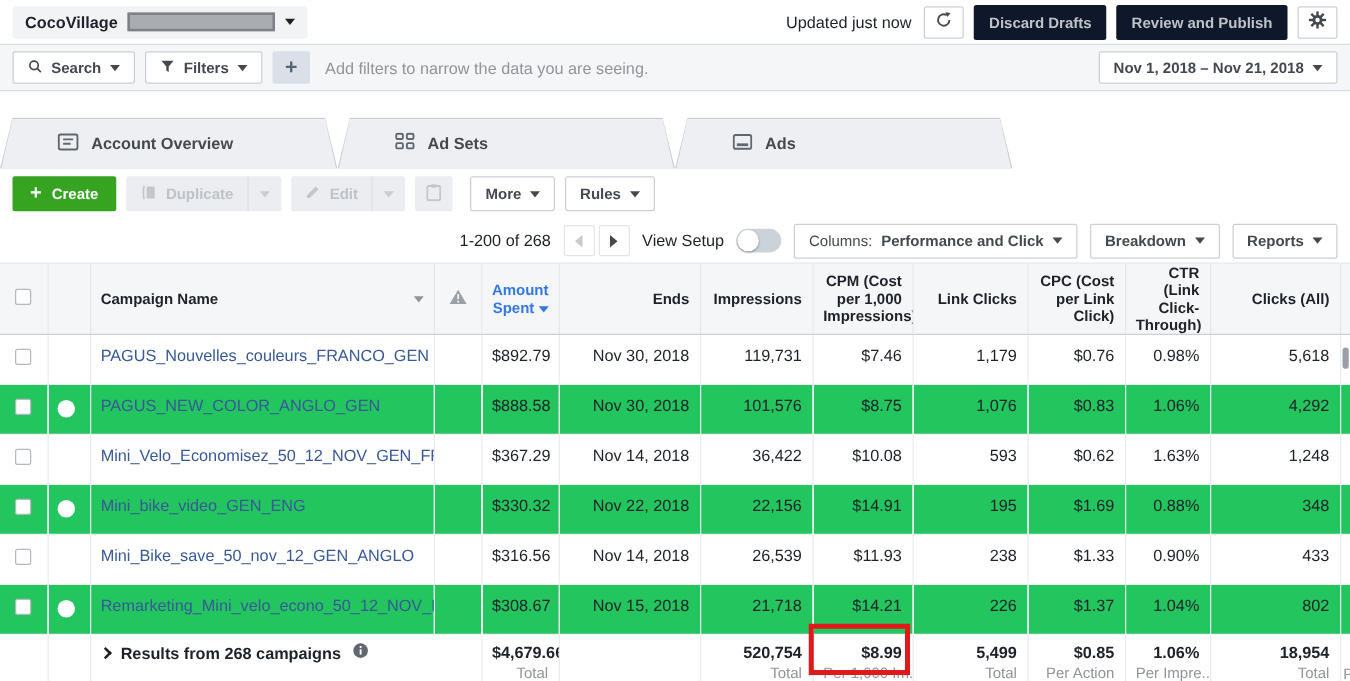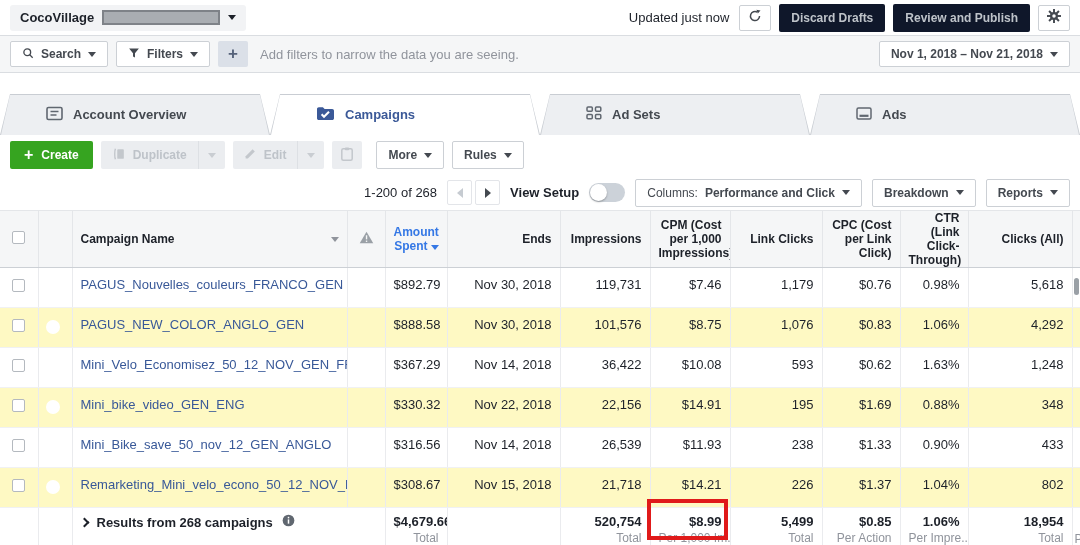--- a/index.html
+++ b/index.html
@@ -72,38 +72,38 @@
               gap:10px; padding:0 10px; background:#fff; }
   .range-text { font-size:13px; }
   .pager { display:inline-flex; }
   .pager-btn { width:25px; height:25px; display:inline-flex; align-items:center; justify-content:center;
               background:#fff; border:1px solid #e3e5e9; border-radius:2px; cursor:pointer; }
   .pager-btn + .pager-btn { margin-left:3px; }
   .tri-left { width:0; height:0; border-top:5px solid transparent; border-bottom:5px solid transparent;
               border-right:6px solid #c6cbd1; }
   .tri-right { width:0; height:0; border-top:5px solid transparent; border-bottom:5px solid transparent;
               border-left:6px solid #444950; }
-  .viewsetup-label { font-weight:bold; font-size:13px; color:#1d2129; }
+  .viewsetup-label { font-weight:normal; font-size:13px; color:#1d2129; }
   .toggle-lg { width:36px; height:19px; border-radius:10px; background:#ccd2d9; position:relative; cursor:pointer; }
   .toggle-lg .knob { position:absolute; left:1px; top:1px; width:17px; height:17px; border-radius:50%;
               background:#fff; box-shadow:0 1px 2px rgba(0,0,0,.3); }
   .col-normal { font-weight:normal; }
 
   
   table { border-collapse:collapse; table-layout:fixed; width:1080px; }
   th { background:#f5f6f7; border-left:1px solid #e4e6e9; border-top:1px solid #e4e6e9;
        border-bottom:1px solid #ccd0d5; font-size:12px; font-weight:bold; color:#1d2129;
        padding:0 8px; text-align:right; vertical-align:middle; height:57px; overflow:hidden; }
   th:first-child { border-left:none; }
   th.sorted { color:#3578e5; }
   td { border-left:1px solid #eaebee; border-bottom:1px solid #f0f1f3; padding:9px 8px 0;
        text-align:right; vertical-align:top; font-size:13px; height:40px; overflow:hidden;
        white-space:nowrap; }
   td:first-child { border-left:none; }
-  tr.even td { background:#fef9c3; }
+  tr.even td { background:#22c55e; }
   td.c-name, th.c-name { text-align:left; }
   td.c-check, th.c-check { text-align:center; padding:0 0; }
   td.c-check { padding-top:11px; }
   td.c-toggle { padding:11px 0 0 6px; text-align:left; }
   a.camp-link { color:#385898; text-decoration:none;margin-top:18px; }
   .checkbox { display:inline-block; width:13px; height:13px; border:1px solid #b4b9bf;
        border-radius:2px; background:#fff; cursor:pointer; }
   .toggle-sm { width:29px; height:16px; border-radius:9px; background:#b6bcc3; position:relative; cursor:pointer; }
   .toggle-sm .knob { position:absolute; left:1px; top:1px; width:14px; height:14px; border-radius:50%;
        background:#fff; }
@@ -196,33 +196,20 @@
       <div class="tab-fill"></div>
     <div class="tab-content">
       <span>
         <svg width="17" height="15" viewBox="0 0 17 15">
             <rect x="1" y="1.5" width="15" height="12" rx="1.5" fill="none" stroke="#606770" stroke-width="1.6"></rect>
             <line x1="4.5" y1="5.5" x2="12.5" y2="5.5" stroke="#606770" stroke-width="1.5"></line>
             <line x1="4.5" y1="9" x2="10.5" y2="9" stroke="#606770" stroke-width="1.5"></line>
           </svg>
       </span>
       <span>Account Overview</span>
-    </div>
-  </div>
-  <div class="tab active">
-    <div class="tab-bg"></div>
-      <div class="tab-fill"></div>
-    <div class="tab-content">
-      <span>
-        <svg width="19" height="15" viewBox="0 0 19 15">
-            <path d="M1 3c0-1 .8-1.8 1.8-1.8h4.1l1.7 1.9h7.6c1 0 1.8.8 1.8 1.8v7.3c0 1-.8 1.8-1.8 1.8H2.8c-1 0-1.8-.8-1.8-1.8z" fill="#3b5998"></path>
-            <path d="M5.6 8.3l2.4 2.4 5-5" stroke="#fff" stroke-width="2.1" fill="none"></path>
-          </svg>
-      </span>
-      <span>Campaigns</span>
     </div>
   </div>
   <div class="tab">
     <div class="tab-bg"></div>
       <div class="tab-fill"></div>
     <div class="tab-content">
       <span>
         <svg width="16" height="15" viewBox="0 0 16 15">
             <g fill="none" stroke="#606770" stroke-width="1.5">
               <rect x="1" y="1" width="5.3" height="4.2" rx="1"></rect>

